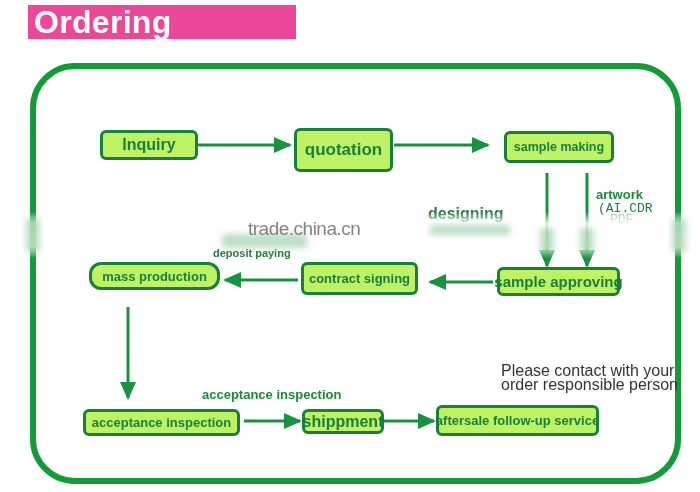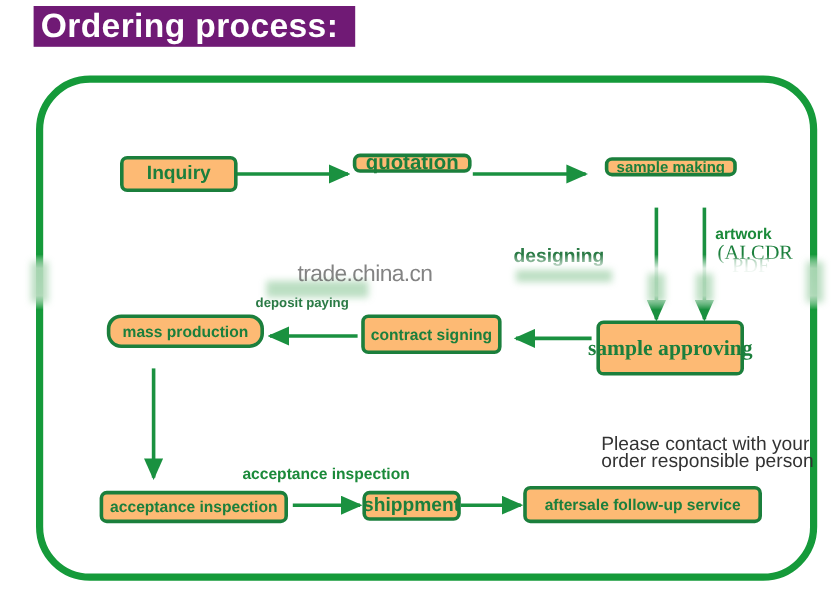--- a/index.html
+++ b/index.html
@@ -1,27 +1,27 @@
 <!DOCTYPE html>
 <html><head>
 <meta charset="utf-8">
 <style>
   html, body { margin:0; padding:0; }
   body { width:700px; height:492px; background:#ffffff; position:relative; overflow:hidden;
          font-family:"Liberation Sans", sans-serif; }
-  .title { position:absolute; left:28px; top:5px; width:268px; height:34px; background:#701a75;
-           color:#ffffff; font-size:28px; font-weight:bold; line-height:34px; padding-left:6px;
+  .title { position:absolute; left:28px; top:5px; width:268px; height:34px; background:#ec4899;
+           color:#ffffff; font-size:32px; font-weight:bold; line-height:34px; padding-left:6px;
            box-sizing:border-box; letter-spacing:0.3px; }
   svg.diagram { position:absolute; left:0; top:0; }
-  .box { position:absolute; border:3px solid #1b7f3c; border-radius:6px; background:#fdba74;
+  .box { position:absolute; border:3px solid #1b7f3c; border-radius:6px; background:#bef264;
          color:#1b7f3c; font-weight:bold; display:flex; align-items:center; justify-content:center;
          box-sizing:border-box; white-space:nowrap; }
   .label { position:absolute; color:#1b8a3a; font-weight:bold; white-space:nowrap; }
   .note { position:absolute; color:#333; font-size:16px; line-height:14px; white-space:nowrap; }
-  .mono { position:absolute; color:#1b7f3c; font-family:Liberation Serif, serif; font-size:17px; white-space:nowrap; }
+  .mono { position:absolute; color:#1b7f3c; font-family:Liberation Mono, monospace; font-size:13px; white-space:nowrap; }
   .band { position:absolute; left:0; top:212px; width:700px; height:46px;
           background:linear-gradient(180deg, rgba(255,255,255,0) 0%, rgba(255,255,255,0.85) 25%, rgba(255,255,255,0.9) 75%, rgba(255,255,255,0) 100%); }
   .blurgreen { position:absolute; background:rgba(60,160,80,0.35); filter:blur(3px); }
   .watermark { position:absolute; left:248px; top:218px; color:#5a5a5a; opacity:0.75; font-size:19px;
                letter-spacing:-0.5px; white-space:nowrap; }
 </style>
 </head>
 <body>
 
 <div class="title">Ordering process:</div>
@@ -42,28 +42,28 @@
   <line x1="547" y1="173" x2="547" y2="266" stroke="#1a9140" stroke-width="3" marker-end="url(#ahL)"></line>
   <line x1="587" y1="173" x2="587" y2="266" stroke="#1a9140" stroke-width="3" marker-end="url(#ahL)"></line>
   <line x1="493" y1="282" x2="430" y2="282" stroke="#1a9140" stroke-width="3" marker-end="url(#ahL)"></line>
   <line x1="298" y1="280" x2="225" y2="280" stroke="#1a9140" stroke-width="3" marker-end="url(#ahL)"></line>
   <line x1="128" y1="307" x2="128" y2="398" stroke="#1a9140" stroke-width="3" marker-end="url(#ahL)"></line>
   <line x1="244" y1="421" x2="300" y2="421" stroke="#1a9140" stroke-width="3" marker-end="url(#ahL)"></line>
   <line x1="384" y1="421" x2="434" y2="421" stroke="#1a9140" stroke-width="3" marker-end="url(#ahL)"></line>
 </svg>
 
 <div class="box" style="left:100px;top:130px;width:98px;height:30px;font-size:16px;">Inquiry</div>
-<div class="box" style="left:294px;top:128px;width:99px;height:16px;font-size:17px;text-align:center;">quotation</div>
-<div class="box" style="left:504px;top:131px;width:110px;height:16px;font-size:12.5px;">sample making</div>
-<div class="box" style="left:497px;top:267px;width:123px;height:46px;font-size:18px;font-family:Liberation Serif, serif;">sample approving</div>
+<div class="box" style="left:294px;top:128px;width:99px;height:44px;font-size:17px;text-align:center;">quotation</div>
+<div class="box" style="left:504px;top:131px;width:110px;height:32px;font-size:12.5px;">sample making</div>
+<div class="box" style="left:497px;top:267px;width:123px;height:29px;font-size:15px;">sample approving</div>
 <div class="box" style="left:301px;top:262px;width:117px;height:33px;font-size:13px;">contract signing</div>
 <div class="box" style="left:89px;top:262px;width:131px;height:28px;font-size:13px;border-radius:12px;">mass production</div>
 <div class="box" style="left:83px;top:409px;width:157px;height:27px;font-size:13px;">acceptance inspection</div>
 <div class="box" style="left:302px;top:409px;width:82px;height:25px;font-size:16px;">shippment</div>
-<div class="box" style="left:436px;top:405px;width:199px;height:31px;font-size:13px;">aftersale follow-up service</div>
+<div class="box" style="left:436px;top:405px;width:163px;height:31px;font-size:13px;">aftersale follow-up service</div>
 
 <div class="label" style="left:596px;top:187px;font-size:13px;">artwork</div>
 <div class="mono" style="left:598px;top:201px;">(AI.CDR</div>
 <div class="mono" style="left:610px;top:212px;opacity:0.5;">PDF</div>
 <div class="label" style="left:428px;top:205px;font-size:16px;color:#2a7a45;">designing</div>
 
 <div class="band"></div>
 <div class="blurgreen" style="left:222px;top:234px;width:85px;height:14px;"></div>
 <div class="blurgreen" style="left:430px;top:225px;width:80px;height:10px;"></div>
 <div class="blurgreen" style="left:540px;top:228px;width:14px;height:24px;"></div>

